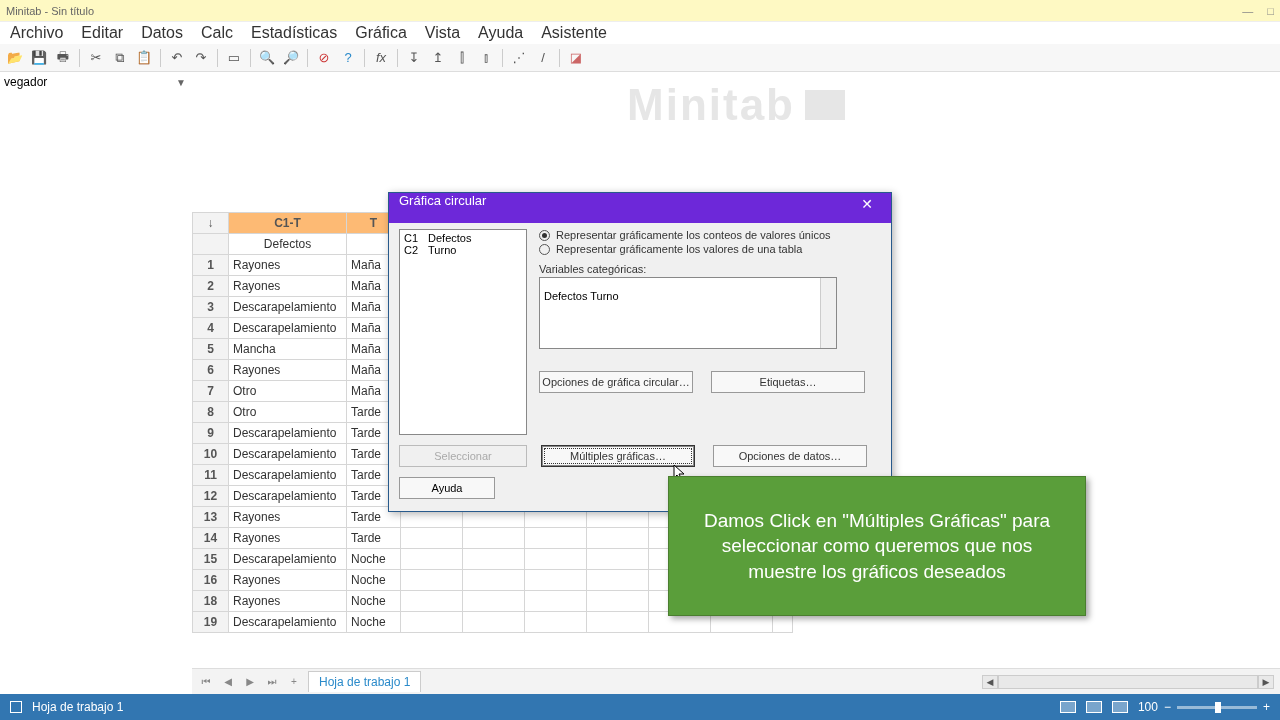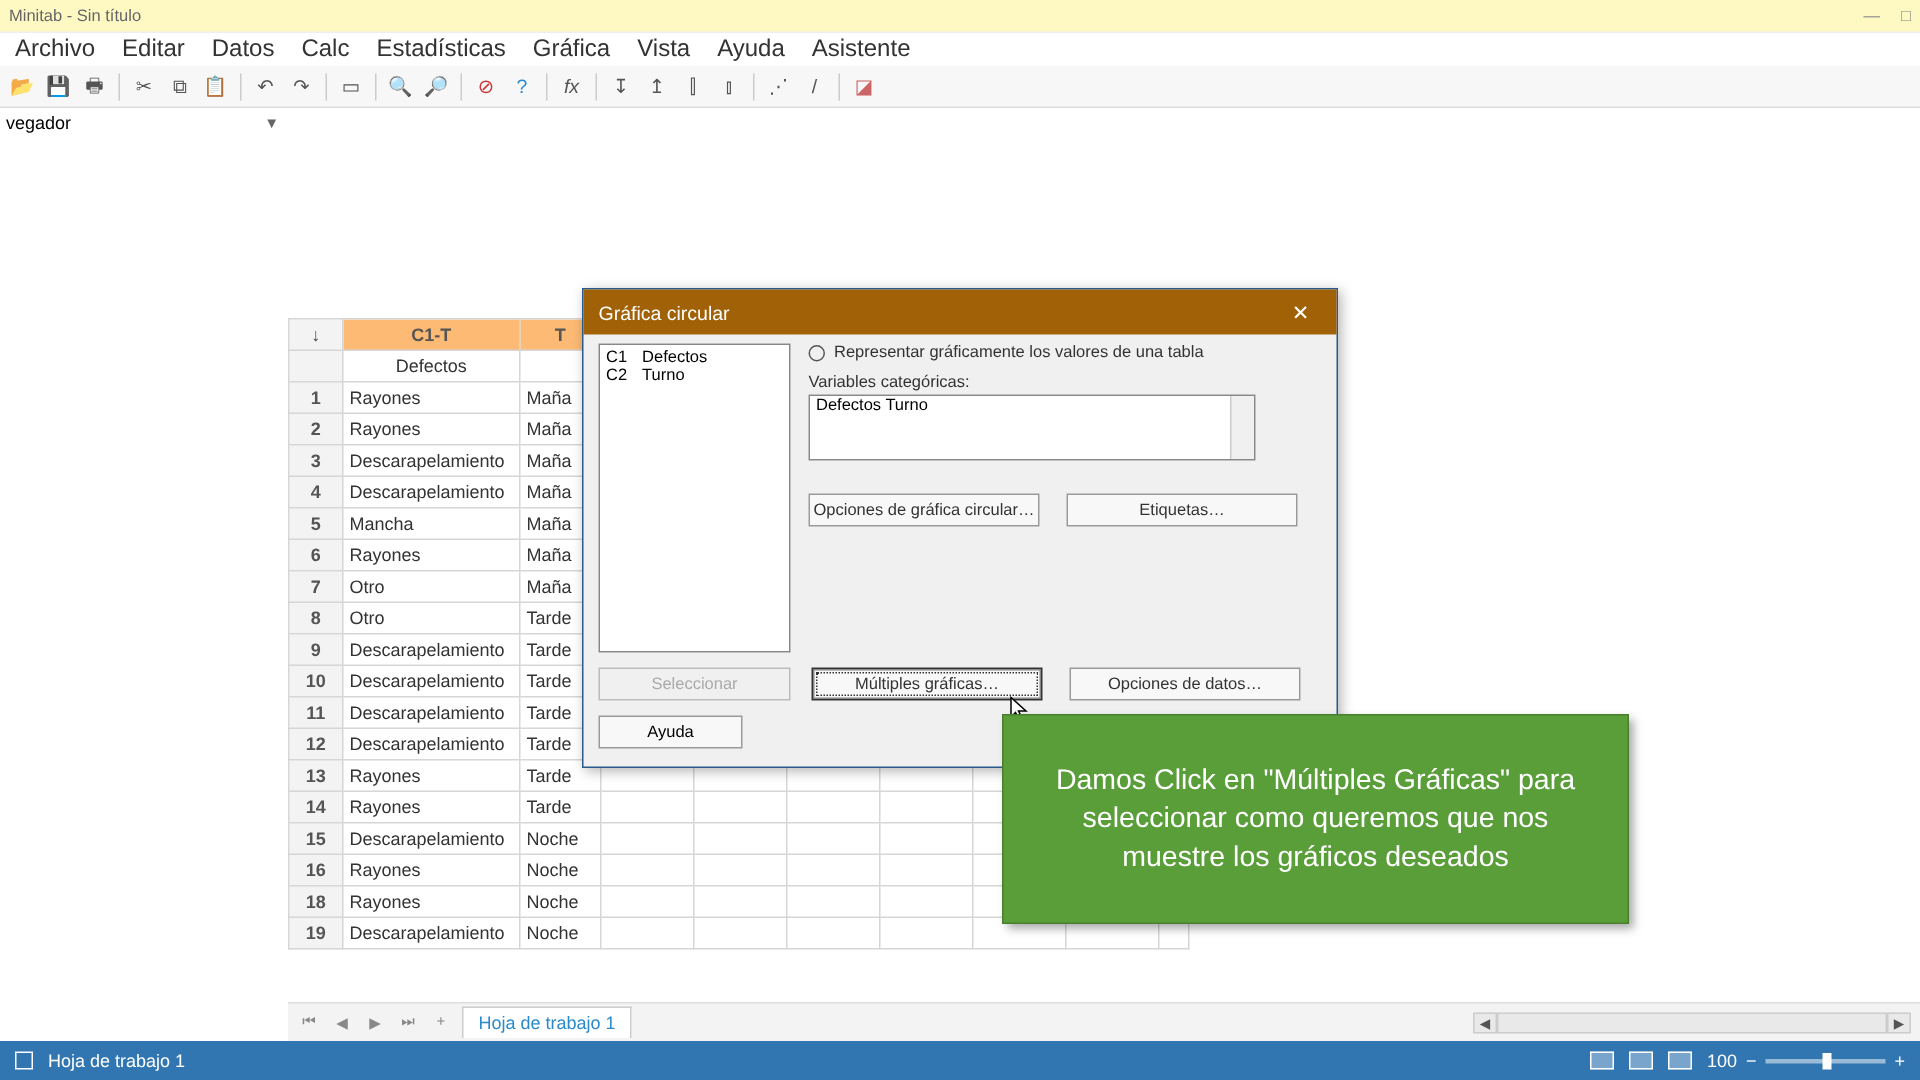--- a/index.html
+++ b/index.html
@@ -46,31 +46,31 @@
 .statusbar { position: absolute; left: 0; right: 0; bottom: 0; height: 26px; background: #3276b1; color: #fff; display: flex; align-items: center; padding: 0 10px; font-size: 12px; }
 .statusbar .sq { width: 12px; height: 12px; border: 1px solid #fff; margin-right: 10px; }
 .statusbar .right { margin-left: auto; display: flex; align-items: center; gap: 10px; }
 .statusbar .vicon { width: 16px; height: 12px; background: rgba(255,255,255,.35); border: 1px solid #fff; }
 .statusbar .zoom { display: flex; align-items: center; gap: 6px; }
 .statusbar .ztrack { width: 80px; height: 3px; background: rgba(255,255,255,.5); position: relative; }
 .statusbar .zthumb { position: absolute; left: 38px; top: -4px; width: 6px; height: 11px; background: #fff; }
 
 
 .dialog { position: absolute; left: 388px; top: 192px; width: 504px; background: #f0f0f0; border: 1px solid #285a8c; box-shadow: 2px 2px 8px rgba(0,0,0,.3); }
-.dlg-title { height: 30px; background: #a16207; color: #fff; display: flex; align-items: center; padding: 0 10px; font-size: 13px; }
+.dlg-title { height: 30px; background: #6d28d9; color: #fff; display: flex; align-items: flex-start; padding: 0 10px; font-size: 13px; }
 .dlg-title .close { margin-left: auto; width: 28px; height: 22px; display: flex; align-items: center; justify-content: center; color: #fff; font-size: 14px; }
 .dlg-body { padding: 6px 10px 10px; display: flex; gap: 12px; position: relative; }
 .dlg-list { width: 128px; height: 206px; background: #fff; border: 1px solid #888; font-size: 11px; padding: 2px 4px; }
 .dlg-list .li { display: flex; gap: 10px; }
 .dlg-right { flex: 1; }
 .radio-row { display: flex; align-items: center; gap: 6px; font-size: 11px; color: #333; margin-bottom: 2px; }
 .radio { width: 11px; height: 11px; border: 1px solid #555; border-radius: 50%; display: flex; align-items: center; justify-content: center; }
 .radio.sel::after { content: ""; width: 5px; height: 5px; background: #333; border-radius: 50%; }
 .lbl { font-size: 11px; color: #333; margin-top: 8px; display: block; }
-.txtarea { width: 298px; height: 44px; background: #fff; border: 1px solid #888; padding: 0 4px; font-size: 11px; margin-top: 2px; position: relative; }
+.txtarea { width: 298px; height: 72px; background: #fff; border: 1px solid #888; padding: 12px 4px; font-size: 11px; margin-top: 2px; position: relative; }
 .txtarea .sbar { position: absolute; right: 0; top: 0; bottom: 0; width: 16px; background: #f0f0f0; border-left: 1px solid #ccc; }
 .dlg-btns { display: flex; gap: 18px; margin-top: 22px; }
 .dlg-btn { width: 154px; height: 22px; background: #f8f8f8; border: 1px solid #999; font-size: 11px; display: flex; align-items: center; justify-content: center; color: #333; }
 .dlg-btn.focus { border: 1px solid #333; box-shadow: 0 0 0 1px #888 inset; outline: 1px dotted #333; outline-offset: -4px; }
 .dlg-bottom { display: flex; gap: 14px; padding: 0 10px 12px; }
 .dlg-bottom .left { width: 128px; display: flex; flex-direction: column; gap: 10px; }
 .dlg-bottom .sel-btn { height: 22px; border: 1px solid #bbb; background: #f0f0f0; color: #aaa; font-size: 11px; display: flex; align-items: center; justify-content: center; }
 .dlg-bottom .ayuda { height: 22px; width: 96px; border: 1px solid #999; background: #f8f8f8; font-size: 11px; display: flex; align-items: center; justify-content: center; }
 .dlg-bottom .right { flex: 1; }
 
@@ -134,20 +134,24 @@
   <div class="sep"></div>
   <div class="tb" style="color:#c66">◪</div>
 </div>
 
 <div class="navigator">
   <span>vegador</span>
   <span class="drop">▼</span>
 </div>
 
 <div class="main">
+  <div class="watermark">
+    <span>Minitab</span>
+    <div class="wmicon"></div>
+  </div>
   <div class="shortcuts">
     <div class="row">
         <span>Abrir</span>
         <span style="color:#888">Ctrl+O</span>
       </div>
     <div class="row">
         <span>Proyecto nuevo</span>
         <span style="color:#888">Ctrl+Shift+N</span>
       </div>
   </div>
@@ -427,20 +431,24 @@
           <span>C1</span>
           <span>Defectos</span>
         </div>
       <div class="li">
           <span>C2</span>
           <span>Turno</span>
         </div>
     </div>
     <div class="dlg-right">
       <div class="radio-row">
+          <div class="radio sel"></div>
+          <span>Representar gráficamente los conteos de valores únicos</span>
+        </div>
+      <div class="radio-row">
           <div class="radio"></div>
           <span>Representar gráficamente los valores de una tabla</span>
         </div>
       <span class="lbl"><span>Variables categóricas:</span></span>
       <div class="txtarea">
         <span>Defectos Turno</span>
         <div class="sbar"></div>
       </div>
       <div class="dlg-btns">
         <div class="dlg-btn">Opciones de gráfica circular…</div>

